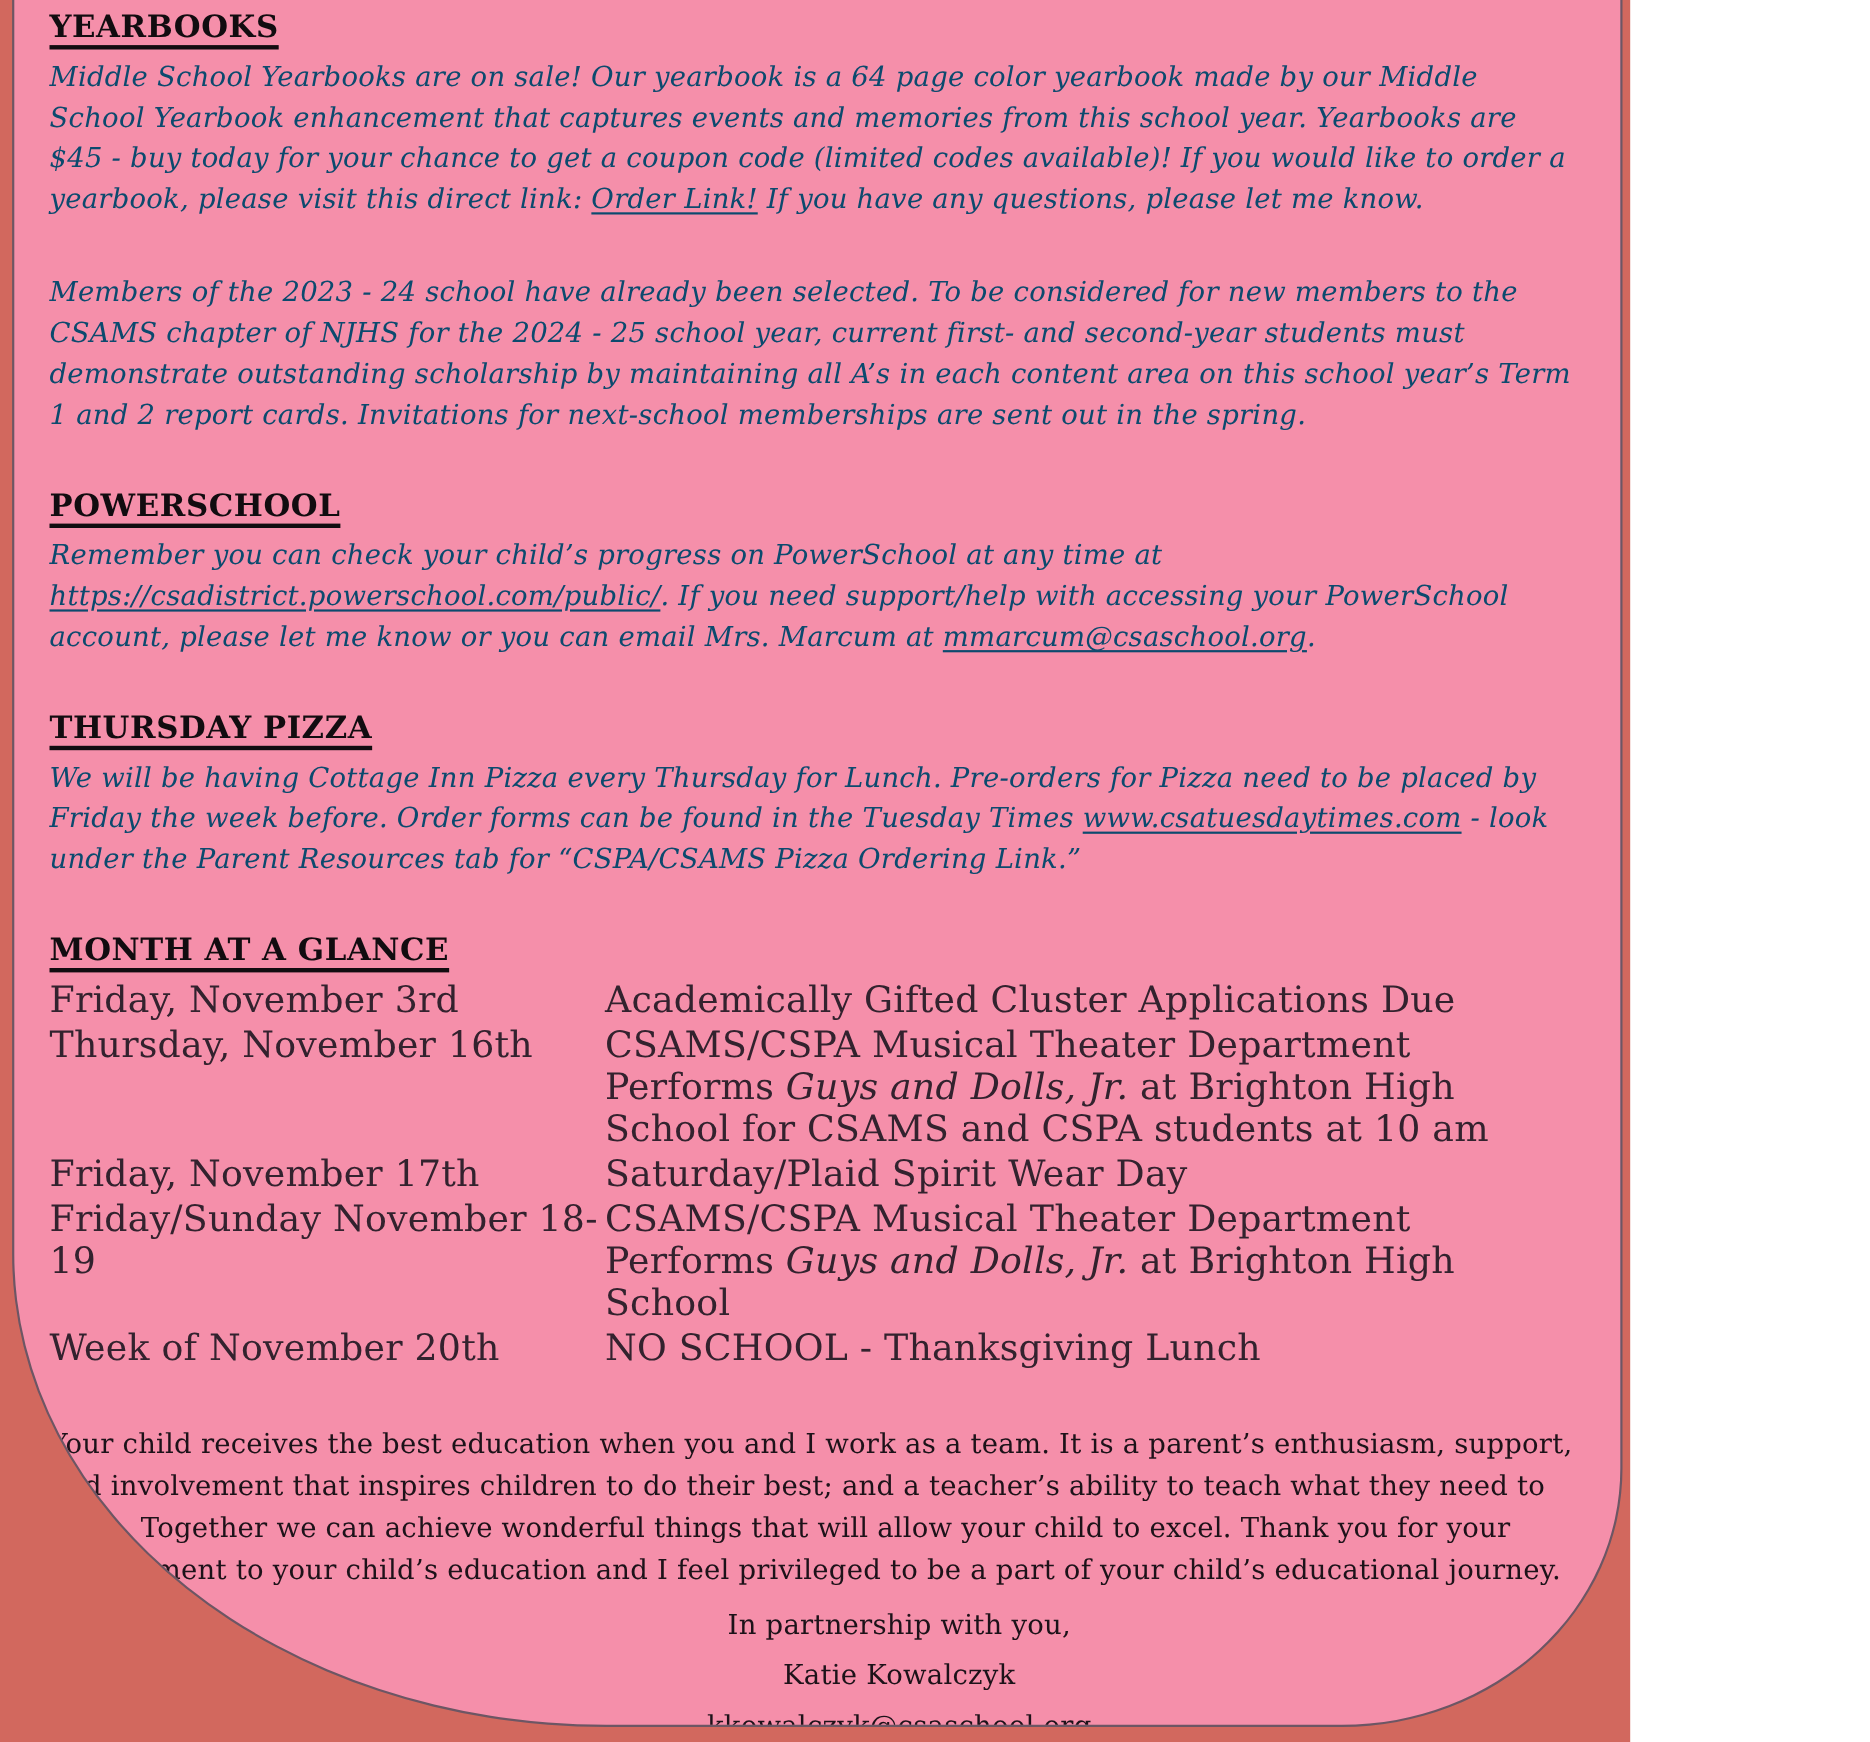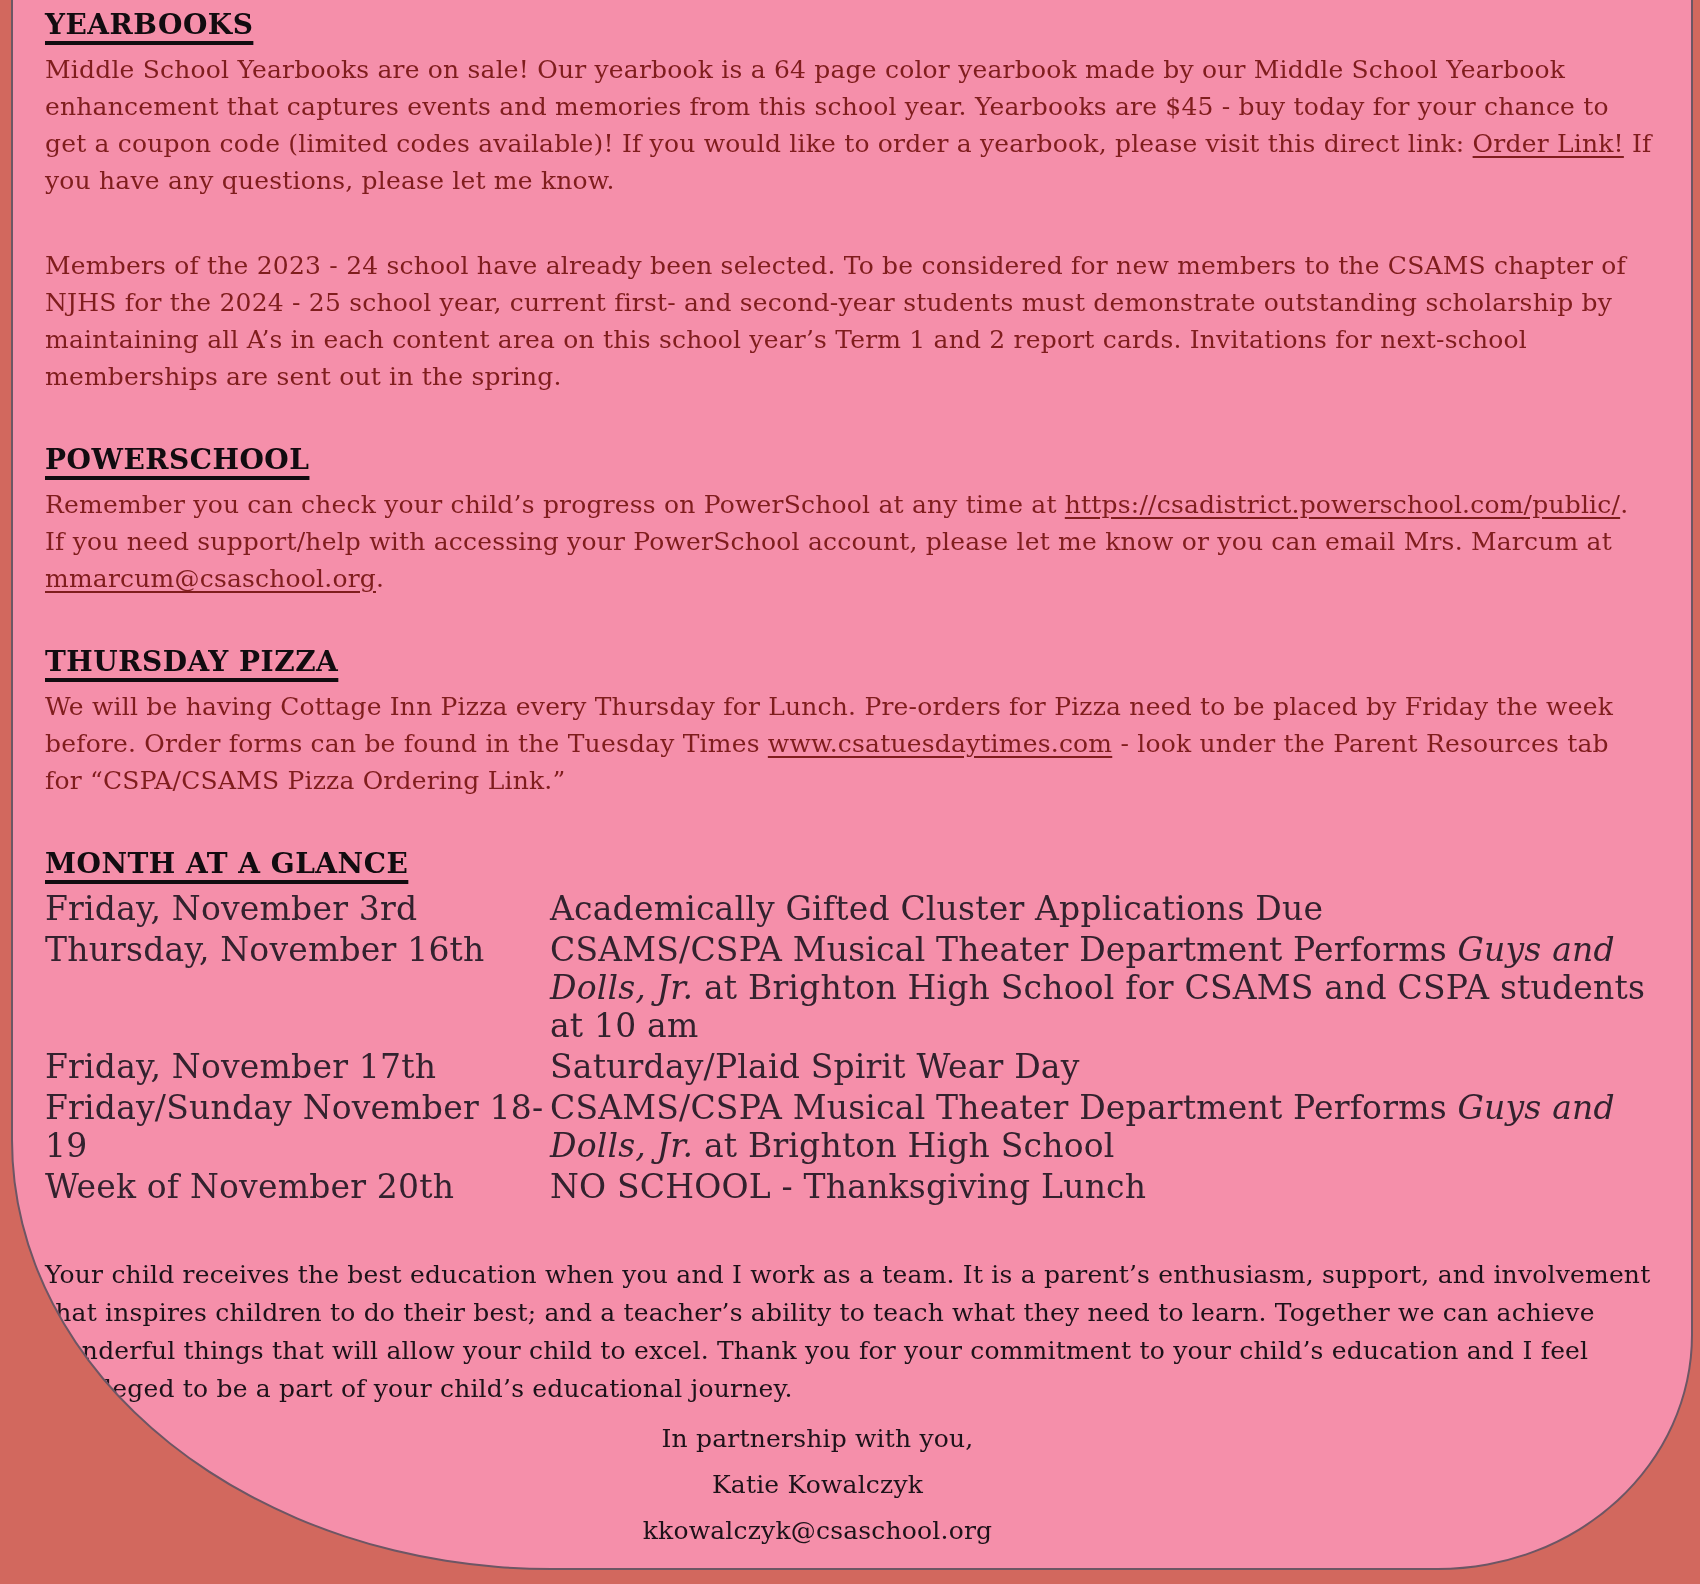--- a/index.html
+++ b/index.html
@@ -2,21 +2,21 @@
 <html><head>
 <meta charset="utf-8">
 <style>
   html,body{margin:0;padding:0;}
   body{
     width:1700px;height:1584px;
     font-family:"DejaVu Serif","Liberation Serif",serif;
     -webkit-font-smoothing:antialiased;
   }
   .page{
-    position:relative;width:1700px;height:1584px;
+    position:relative;width:1482px;height:1584px;
     background:#d2685e;overflow:hidden;
   }
   .panel{
     position:absolute;left:11px;top:-4px;right:7px;height:1574px;
     box-sizing:border-box;
     background:#f58faa;
     border:2px solid #6d5664;
     border-bottom-left-radius:540px 430px;
     border-bottom-right-radius:255px 235px;
     padding:10px 38px 0 32px;
@@ -25,22 +25,23 @@
   .section{margin:0 0 48px 0;}
   h2.sec-heading{
     margin:0 0 10px 0;
     font-size:28px;font-weight:bold;color:#120c10;
     letter-spacing:.5px;
     text-decoration:underline;
     text-decoration-thickness:3.5px;
     text-underline-offset:7px;
   }
   p.sec-body{
-    margin:0;font-size:25px;line-height:37px;color:#7f1d1d;
+    margin:0;font-size:25px;line-height:37px;color:#0c4a6e;
     letter-spacing:.2px;
+    font-style:italic;
   }
   .link{text-decoration:underline;text-underline-offset:4px;cursor:pointer;color:inherit;}
   .italic{font-style:italic;}
   .month-table{display:grid;grid-template-columns:505px 1fr;row-gap:3px;
     font-size:33px;line-height:38px;color:#33222e;letter-spacing:.2px;}
   .month-table .cell{margin:0;}
   .closing{
     margin-top:50px;font-size:25px;line-height:38px;color:#1d1219;letter-spacing:.2px;
   }
   .signature{

